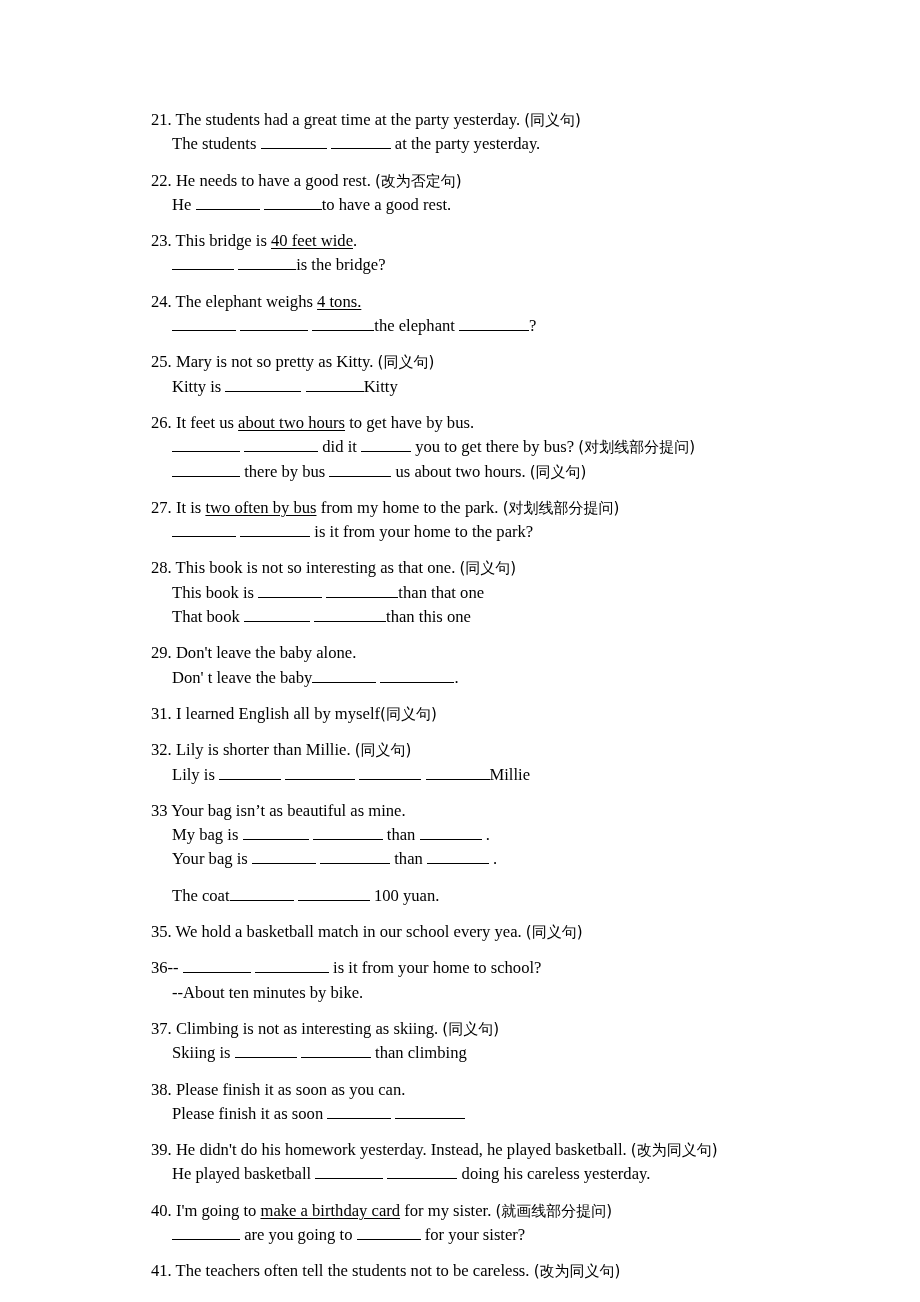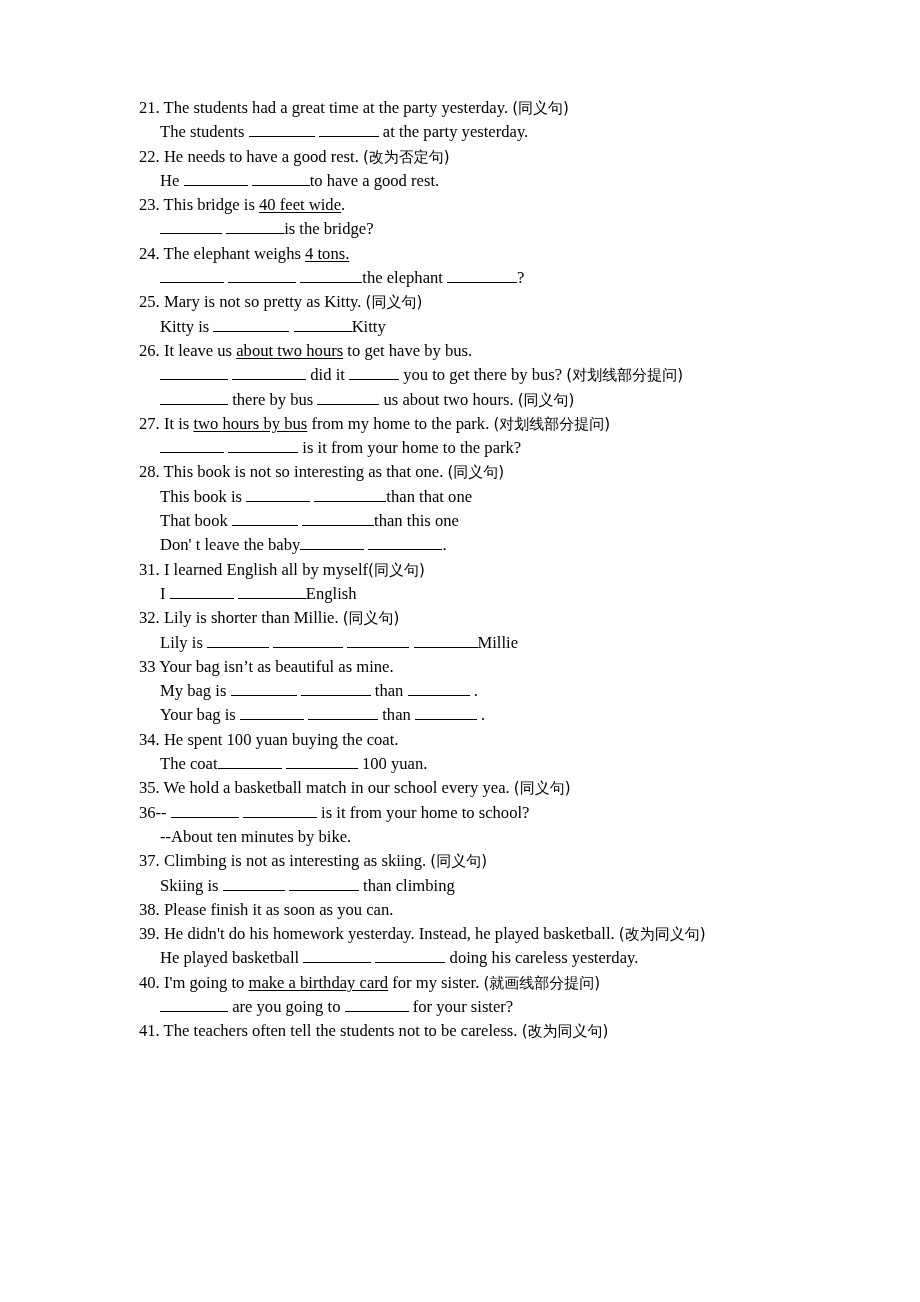--- a/index.html
+++ b/index.html
@@ -23,21 +23,21 @@
     height: 1302px;
     overflow: hidden;
   }
   .content {
     position: absolute;
     left: 139px;
     top: 96px;
     width: 700px;
   }
   .item {
-    margin: 0;
+    margin: 12px;
     padding: 0;
   }
   .qline {
     font-size: 16.6px;
     line-height: 24.3px;
     white-space: nowrap;
     text-indent: 0;
   }
   .aline {
     font-size: 16.6px;
@@ -81,66 +81,66 @@
       </div>
       <div class="item">
         <div class="qline"><span>24. </span><span>The elephant weighs </span><span class="u">4 tons.</span></div>
         <div class="aline"><span class="blank" style="width: 64px;"></span><span> </span><span class="blank" style="width: 68px;"></span><span> </span><span class="blank" style="width: 62px;"></span><span>the elephant </span><span class="blank" style="width: 70px;"></span><span>?</span></div>
       </div>
       <div class="item">
         <div class="qline"><span>25. </span><span>Mary is not so pretty as Kitty. </span><span class="cn">(同义句)</span></div>
         <div class="aline"><span>Kitty is </span><span class="blank" style="width: 76px;"></span><span> </span><span class="blank" style="width: 58px;"></span><span>Kitty</span></div>
       </div>
       <div class="item">
-        <div class="qline"><span>26. </span><span>It leave us </span><span class="u">about two hours</span><span> to get have by bus.</span></div>
+        <div class="qline"><span>26. </span><span>It feet us </span><span class="u">about two hours</span><span> to get have by bus.</span></div>
         <div class="aline"><span class="blank" style="width: 68px;"></span><span> </span><span class="blank" style="width: 74px;"></span><span>  did it </span><span class="blank" style="width: 50px;"></span><span>  you to get there by bus? </span><span class="cn">(对划线部分提问)</span></div>
         <div class="aline"><span class="blank" style="width: 68px;"></span><span> there by bus </span><span class="blank" style="width: 62px;"></span><span> us about two hours. </span><span class="cn">(同义句)</span></div>
       </div>
       <div class="item">
-        <div class="qline"><span>27. </span><span>It is </span><span class="u">two hours by bus</span><span> from my home to the park. </span><span class="cn">(对划线部分提问)</span></div>
+        <div class="qline"><span>27. </span><span>It is </span><span class="u">two often by bus</span><span> from my home to the park. </span><span class="cn">(对划线部分提问)</span></div>
         <div class="aline"><span class="blank" style="width: 64px;"></span><span> </span><span class="blank" style="width: 70px;"></span><span>  is it from your home to the park?</span></div>
       </div>
       <div class="item">
         <div class="qline"><span>28. </span><span>This book is not so interesting as that one. </span><span class="cn">(同义句)</span></div>
         <div class="aline"><span>This book is </span><span class="blank" style="width: 64px;"></span><span> </span><span class="blank" style="width: 72px;"></span><span>than that one</span></div>
         <div class="aline"><span>That book </span><span class="blank" style="width: 66px;"></span><span> </span><span class="blank" style="width: 72px;"></span><span>than this one</span></div>
       </div>
       <div class="item">
+        <div class="qline"><span>29. </span><span>Don't leave the baby alone.</span></div>
         <div class="aline"><span>Don' t leave the baby</span><span class="blank" style="width: 64px;"></span><span> </span><span class="blank" style="width: 74px;"></span><span>.</span></div>
       </div>
       <div class="item">
         <div class="qline"><span>31. </span><span>I learned English all by myself</span><span class="cn">(同义句)</span></div>
-        <div class="aline"><span>I </span><span class="blank" style="width: 64px;"></span><span> </span><span class="blank" style="width: 68px;"></span><span>English</span></div>
       </div>
       <div class="item">
         <div class="qline"><span>32. </span><span>Lily is shorter than Millie. </span><span class="cn">(同义句)</span></div>
         <div class="aline"><span>Lily is </span><span class="blank" style="width: 62px;"></span><span> </span><span class="blank" style="width: 70px;"></span><span> </span><span class="blank" style="width: 62px;"></span><span> </span><span class="blank" style="width: 64px;"></span><span>Millie</span></div>
       </div>
       <div class="item">
         <div class="qline"><span>33 </span><span>Your bag isn’t as beautiful as mine.</span></div>
         <div class="aline"><span>My bag is </span><span class="blank" style="width: 66px;"></span><span> </span><span class="blank" style="width: 70px;"></span><span>  than </span><span class="blank" style="width: 62px;"></span><span> .</span></div>
         <div class="aline"><span>Your bag is </span><span class="blank" style="width: 64px;"></span><span> </span><span class="blank" style="width: 70px;"></span><span>  than </span><span class="blank" style="width: 62px;"></span><span> .</span></div>
       </div>
       <div class="item">
-        <div class="qline"><span>34. </span><span>He spent 100 yuan buying the coat.</span></div>
         <div class="aline"><span>The coat</span><span class="blank" style="width: 64px;"></span><span> </span><span class="blank" style="width: 72px;"></span><span> 100 yuan.</span></div>
       </div>
       <div class="item">
         <div class="qline"><span>35. </span><span>We hold a basketball match in our school every yea. </span><span class="cn">(同义句)</span></div>
       </div>
       <div class="item">
         <div class="qline"><span>36-- </span><span> </span><span class="blank" style="width: 68px;"></span><span> </span><span class="blank" style="width: 74px;"></span><span>  is it from your home to school?</span></div>
         <div class="aline"><span>--About ten minutes by bike.</span></div>
       </div>
       <div class="item">
         <div class="qline"><span>37. </span><span>Climbing is not as interesting as skiing. </span><span class="cn">(同义句)</span></div>
         <div class="aline"><span>Skiing is </span><span class="blank" style="width: 62px;"></span><span> </span><span class="blank" style="width: 70px;"></span><span>  than climbing</span></div>
       </div>
       <div class="item">
         <div class="qline"><span>38. </span><span>Please finish it as soon as you can.</span></div>
+        <div class="aline"><span>Please finish it as soon </span><span class="blank" style="width: 64px;"></span><span> </span><span class="blank" style="width: 70px;"></span></div>
       </div>
       <div class="item">
         <div class="qline"><span>39. </span><span>He didn't do his homework yesterday. Instead, he played basketball. </span><span class="cn">(改为同义句)</span></div>
         <div class="aline"><span>He played basketball </span><span class="blank" style="width: 68px;"></span><span> </span><span class="blank" style="width: 70px;"></span><span>   doing his careless yesterday.</span></div>
       </div>
       <div class="item">
         <div class="qline"><span>40. </span><span>I'm going to </span><span class="u">make a birthday card</span><span> for my sister. </span><span class="cn">(就画线部分提问)</span></div>
         <div class="aline"><span class="blank" style="width: 68px;"></span><span>  are you going to </span><span class="blank" style="width: 64px;"></span><span>  for your sister?</span></div>
       </div>
       <div class="item">

